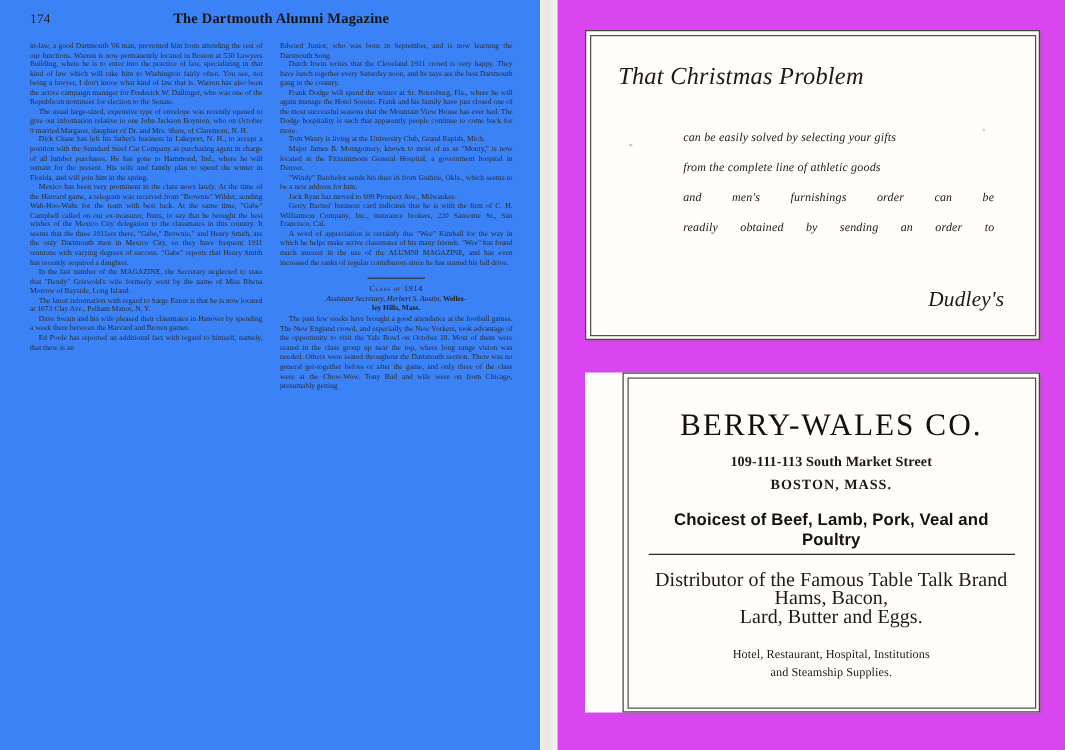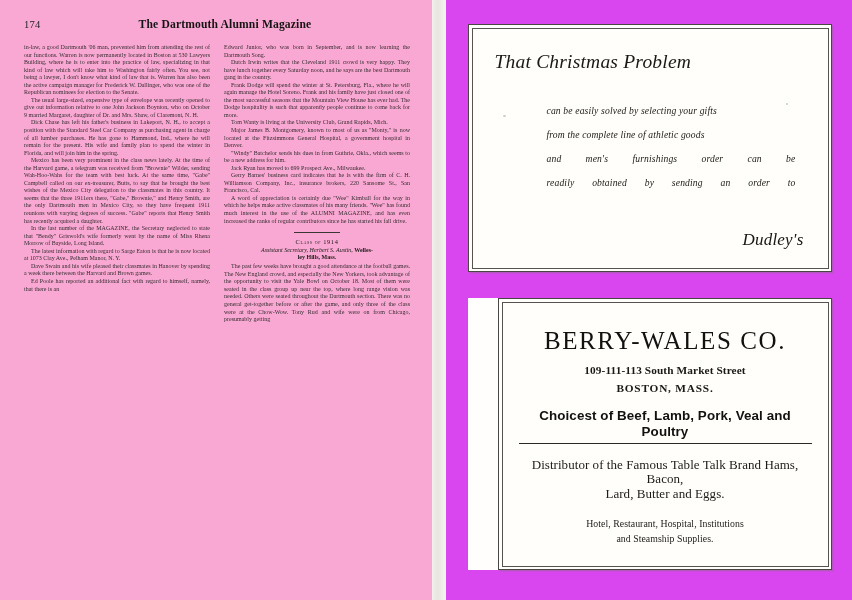--- a/index.html
+++ b/index.html
@@ -20,23 +20,23 @@
     height: 600px;
     background: #fdfdfb;
     display: flex;
   }
 
   
   .page-left {
     position: relative;
     width: 432px;
     height: 600px;
-    background: #f9a8d4;
-    box-sizing: border-box;
-    padding: 18px 22px 20px 24px;
+    background: #3b82f6;
+    box-sizing: border-box;
+    padding: 8px 22px 20px 24px;
   }
 
   .page-header {
     display: flex;
     align-items: baseline;
     height: 16px;
     margin-bottom: 10px;
     position: relative;
   }
   .folio {
@@ -236,21 +236,21 @@
     font-weight: bold;
     color: #121110;
     letter-spacing: 0.1px;
     padding-bottom: 3px;
     border-bottom: 1.4px solid #2a2724;
     display: block;
     margin: 0 2px 14px 2px;
     line-height: 16px;
   }
   .berry-dist {
-    font-size: 13px;
+    font-size: 16px;
     line-height: 14.5px;
     color: #1d1b18;
     margin: 0 6px 16px 6px;
     letter-spacing: 0.05px;
   }
   .berry-supplies {
     font-size: 9.8px;
     line-height: 14.5px;
     color: #1d1b18;
     letter-spacing: 0.05px;

